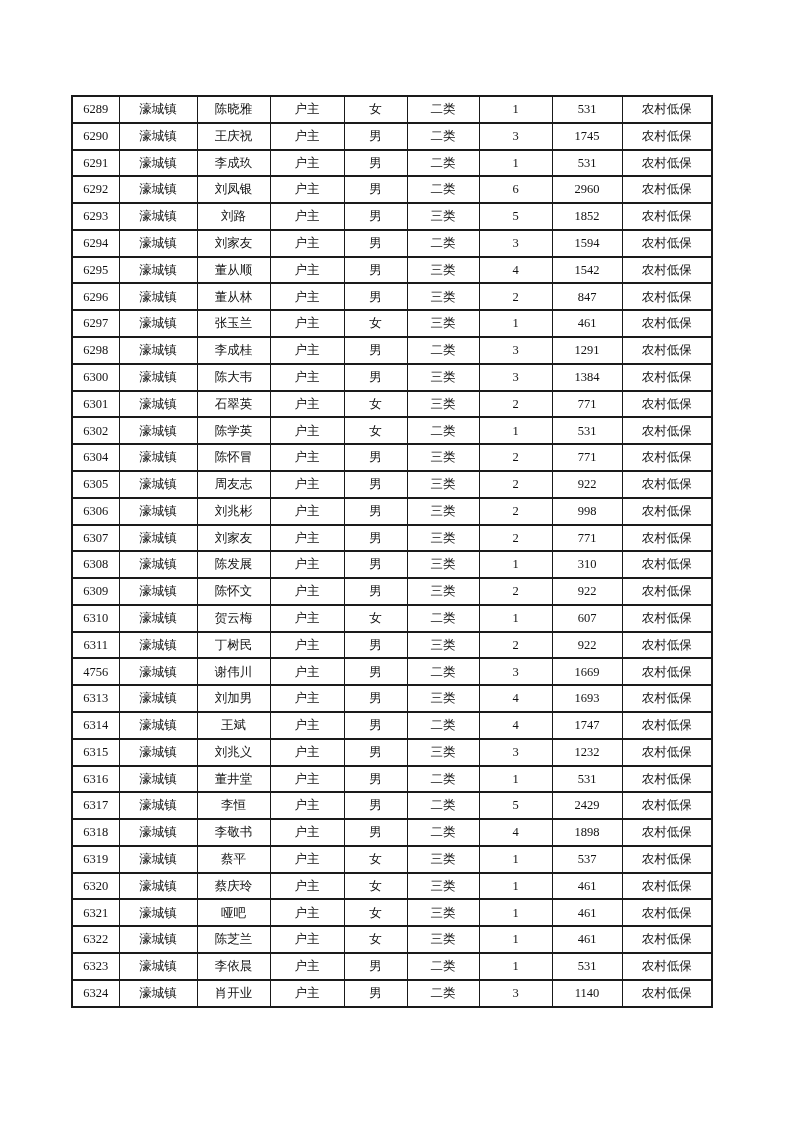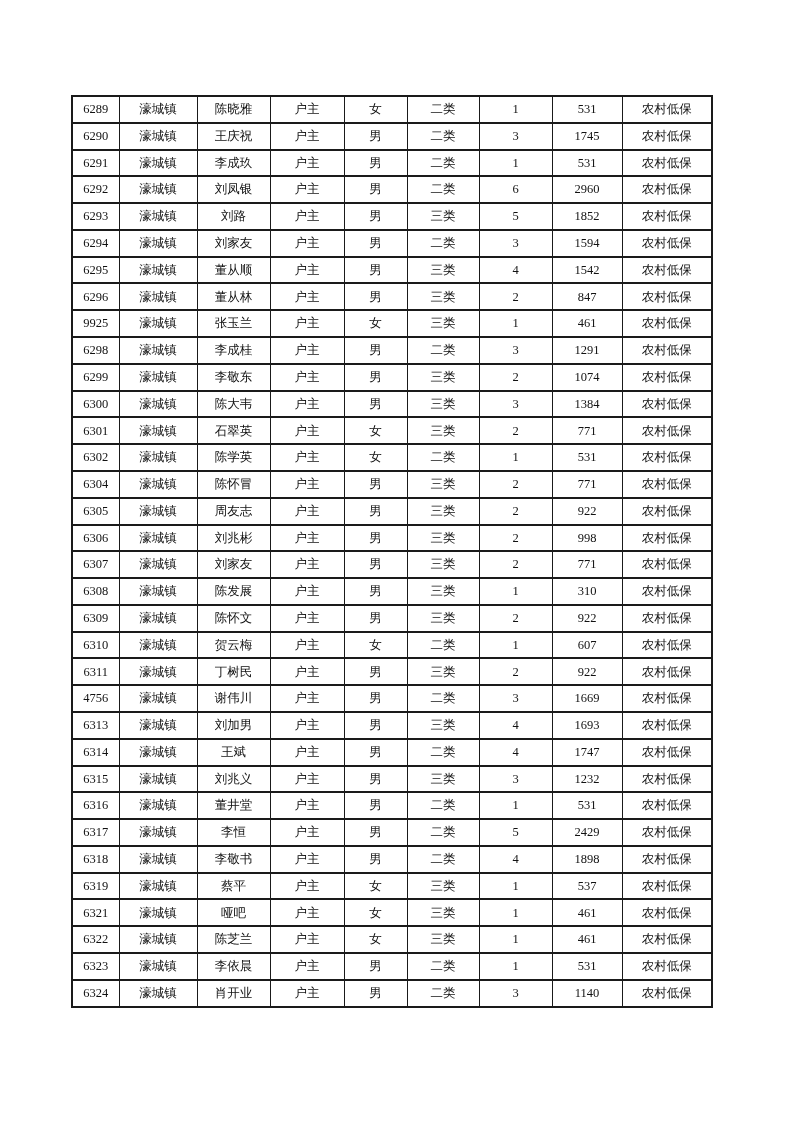--- a/index.html
+++ b/index.html
@@ -150,50 +150,39 @@
           <td>濠城镇</td>
           <td>董从林</td>
           <td>户主</td>
           <td>男</td>
           <td>三类</td>
           <td>2</td>
           <td>847</td>
           <td>农村低保</td>
         </tr>
         <tr>
-          <td>9925</td>
+          <td>6297</td>
           <td>濠城镇</td>
           <td>张玉兰</td>
           <td>户主</td>
           <td>女</td>
           <td>三类</td>
           <td>1</td>
           <td>461</td>
           <td>农村低保</td>
         </tr>
         <tr>
           <td>6298</td>
           <td>濠城镇</td>
           <td>李成桂</td>
           <td>户主</td>
           <td>男</td>
           <td>二类</td>
           <td>3</td>
           <td>1291</td>
-          <td>农村低保</td>
-        </tr>
-        <tr>
-          <td>6299</td>
-          <td>濠城镇</td>
-          <td>李敬东</td>
-          <td>户主</td>
-          <td>男</td>
-          <td>三类</td>
-          <td>2</td>
-          <td>1074</td>
           <td>农村低保</td>
         </tr>
         <tr>
           <td>6300</td>
           <td>濠城镇</td>
           <td>陈大韦</td>
           <td>户主</td>
           <td>男</td>
           <td>三类</td>
           <td>3</td>
@@ -389,20 +378,31 @@
         </tr>
         <tr>
           <td>6319</td>
           <td>濠城镇</td>
           <td>蔡平</td>
           <td>户主</td>
           <td>女</td>
           <td>三类</td>
           <td>1</td>
           <td>537</td>
+          <td>农村低保</td>
+        </tr>
+        <tr>
+          <td>6320</td>
+          <td>濠城镇</td>
+          <td>蔡庆玲</td>
+          <td>户主</td>
+          <td>女</td>
+          <td>三类</td>
+          <td>1</td>
+          <td>461</td>
           <td>农村低保</td>
         </tr>
         <tr>
           <td>6321</td>
           <td>濠城镇</td>
           <td>哑吧</td>
           <td>户主</td>
           <td>女</td>
           <td>三类</td>
           <td>1</td>

